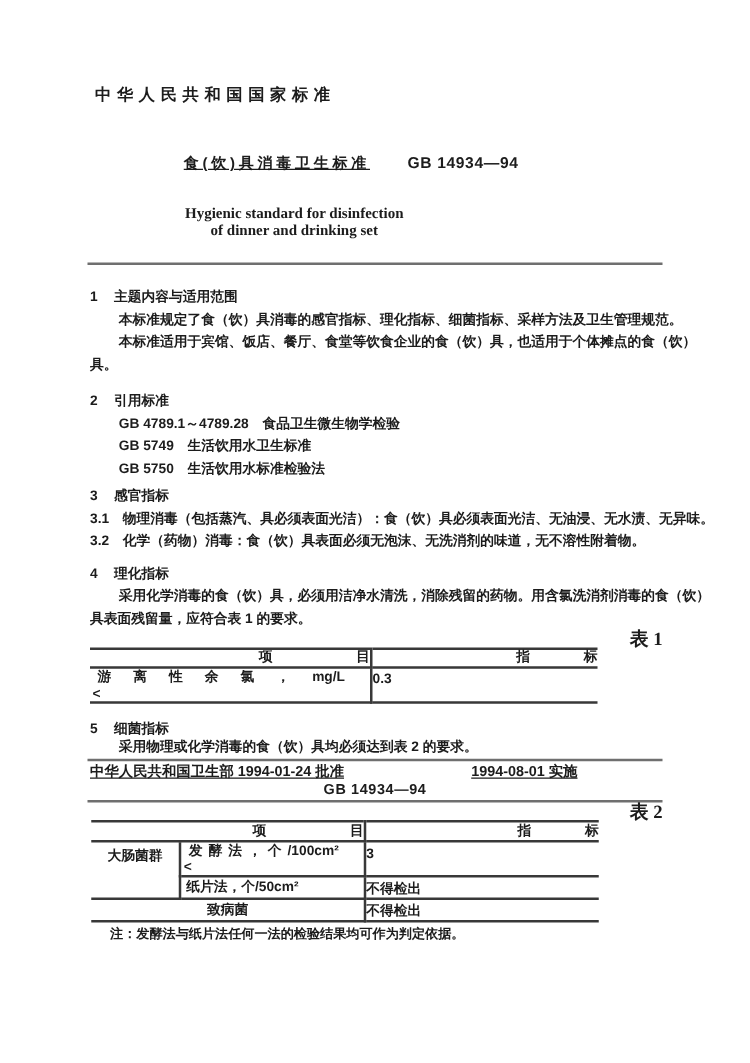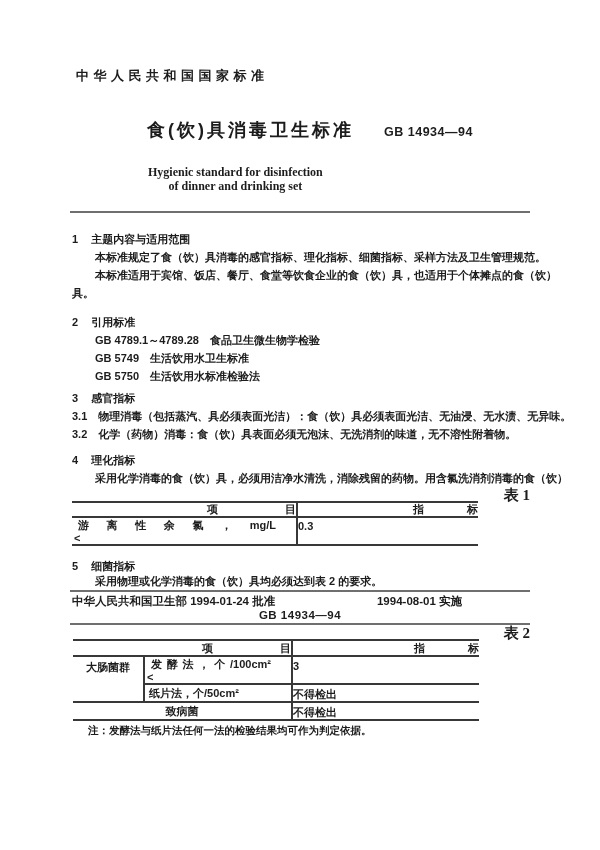--- a/index.html
+++ b/index.html
@@ -6,21 +6,21 @@
   body {
     width: 600px; height: 850px; overflow: hidden;
     font-family: "Liberation Sans", "DejaVu Sans", sans-serif;
     color: #1c1c1c; font-weight: bold;
   }
   .content { margin: 0 70px; width: 460px; }
 
   
   .std-header { margin: 68px 0 0 6px; font-size: 13px; line-height: 15px; letter-spacing: 4.5px; }
   .title-row { margin-top: 34px; margin-left: 77px; line-height: 26px; white-space: nowrap; }
-  .title { font-size: 18px; letter-spacing: 3px; }
+  .title { font-size: 12px; letter-spacing: 3px; text-decoration: underline; }
   .std-no { font-size: 12.5px; letter-spacing: 0.5px; margin-left: 30px; }
   .en-block {
     margin-top: 20px; margin-left: 78px; display: inline-block; text-align: center;
     font-family: "Liberation Serif", "DejaVu Serif", serif; font-size: 12px; line-height: 14px;
   }
   .rule { border: 0; border-top: 2px solid #6f6f6f; margin: 0; }
   .rule-top { margin-top: 17px; }
 
   
   .sec-heading { font-size: 11px; line-height: 18px; margin-left: 2px; white-space: nowrap; }
@@ -57,21 +57,21 @@
   td.val { vertical-align: top; padding-top: 2px; line-height: 13px; }
   td.group { text-align: center; vertical-align: top; padding-top: 3px; }
   td.plain { padding: 1px 0 0 4px; line-height: 13px; }
   td.center2 { text-align: center; line-height: 14px; }
   .t2 td.val { line-height: 14px; }
 
   
   .approval { border-top: 2px solid #6f6f6f; border-bottom: 2px solid #6f6f6f;
               margin-top: 1px; padding: 2px 0 1px; }
   .approval-row { display: flex; justify-content: space-between;
-                  font-size: 11.5px; line-height: 14px; margin-left: 2px; }
+                  font-size: 11.5px; line-height: 14px; margin-left: 2px; text-decoration: underline; }
   .impl { margin-right: 68px; }
   .approval-gb { text-align: center; font-size: 11.5px; line-height: 13px; margin-top: 1px; letter-spacing: 0.5px; }
 
   .tbl-note { margin: 3px 0 0 18px; font-size: 10.5px; line-height: 13px; white-space: nowrap; }
 </style>
 </head>
 <body>
 
 <div class="content">
 
@@ -97,20 +97,21 @@
   <div class="line ref-line">GB 4789.1～4789.28　食品卫生微生物学检验</div>
   <div class="line ref-line">GB 5749　生活饮用水卫生标准</div>
   <div class="line ref-line">GB 5750　生活饮用水标准检验法</div>
 
   <div class="sec-heading mt-s3"><span class="sec-no">3</span><span class="sec-title">感官指标</span></div>
   <div class="line"><span class="clause-no">3.1</span><span class="clause-text">物理消毒（包括蒸汽、具必须表面光洁）：食（饮）具必须表面光洁、无油浸、无水渍、无异味。</span></div>
   <div class="line"><span class="clause-no">3.2</span><span class="clause-text">化学（药物）消毒：食（饮）具表面必须无泡沫、无洗消剂的味道，无不溶性附着物。</span></div>
 
   <div class="sec-heading mt-s4"><span class="sec-no">4</span><span class="sec-title">理化指标</span></div>
   <div class="line indent">采用化学消毒的食（饮）具，必须用洁净水清洗，消除残留的药物。用含氯洗消剂消毒的食（饮）</div>
+  <div class="line">具表面残留量，应符合表 1 的要求。</div>
 
   <div class="tbl-caption cap1">表 1</div>
   <table class="tbl t1">
     <colgroup>
         <col style="width:225px">
         <col>
       </colgroup>
     <thead>
       <tr>
         <th class="th-item col-div">项 目</th>

